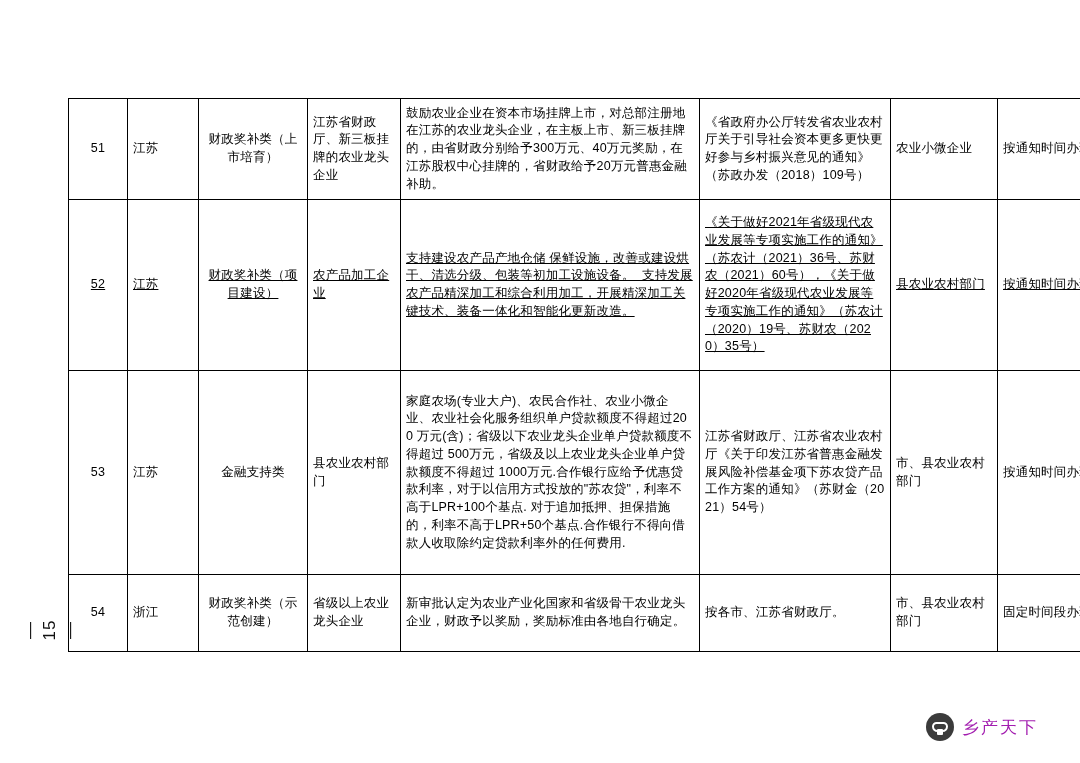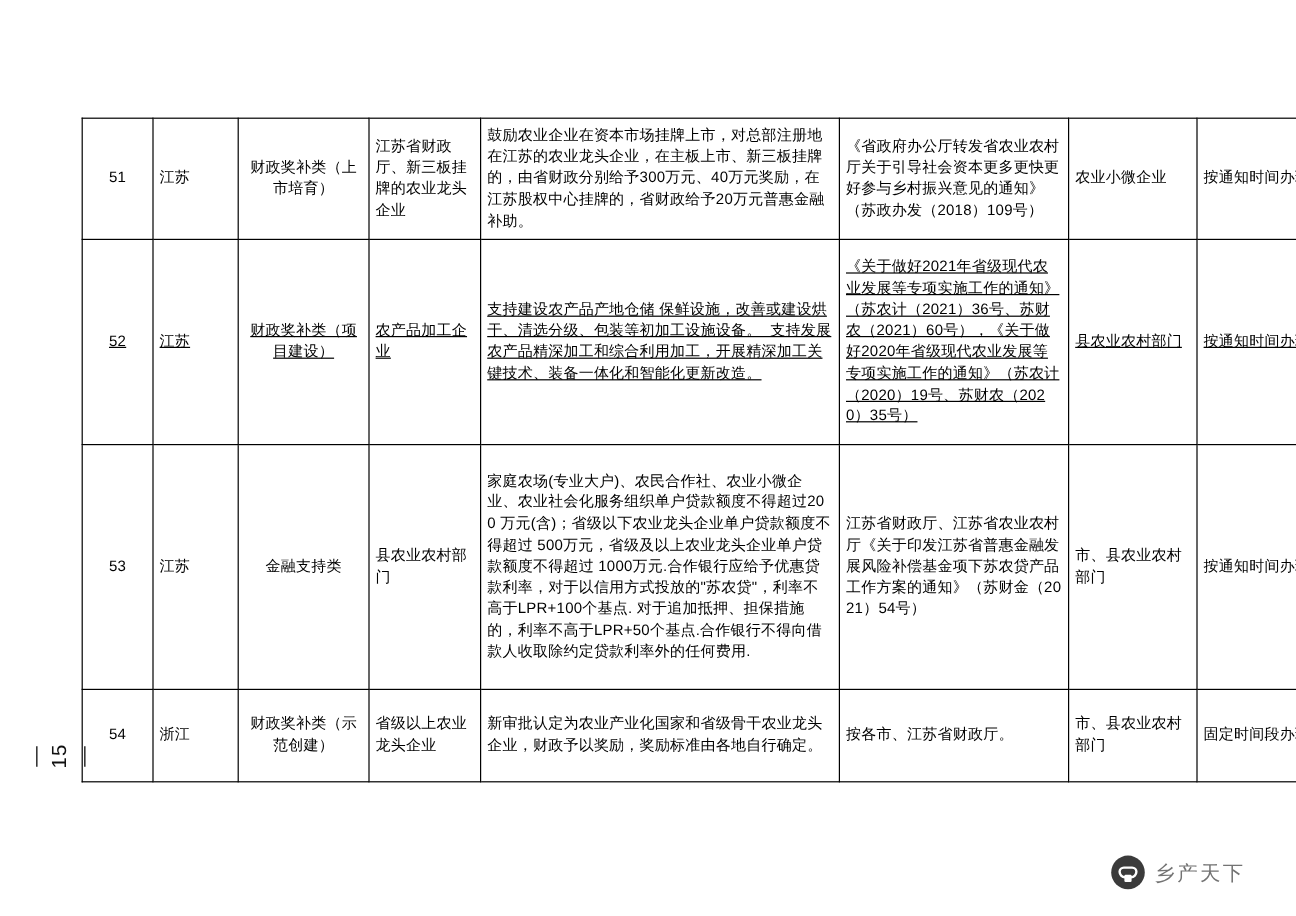--- a/index.html
+++ b/index.html
@@ -137,21 +137,21 @@
     left: 11px;
     top: 16px;
     width: 6px;
     height: 6px;
     background: #ffffff;
     border-radius: 1px;
   }
   .wm-text {
     font-size: 17px;
     letter-spacing: 2px;
-    color: #737373;
+    color: #a21caf;
   }
 </style>
 </head>
 <body>
 
 <div class="page">
 
   <table class="doc-table">
     <tbody>
       <tr class="row-51">

